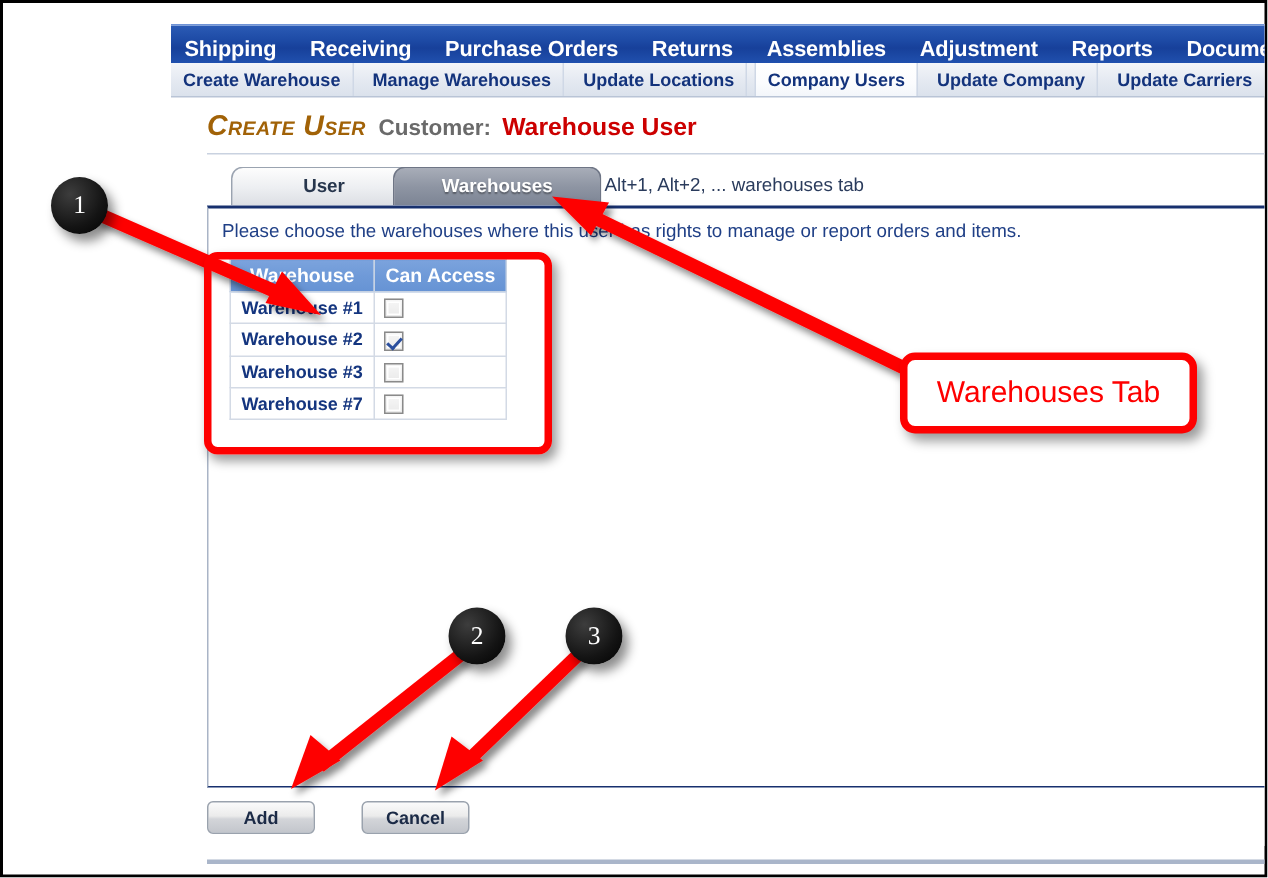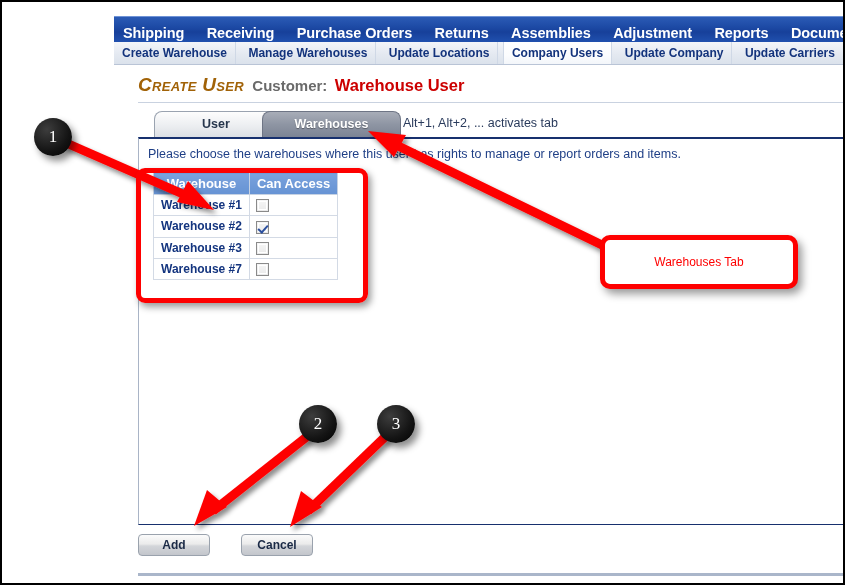--- a/index.html
+++ b/index.html
@@ -215,21 +215,21 @@
   #redbox-table{left:134px;top:166px;width:232px;height:135px;}
 
   .callout{
     position:absolute;
     box-sizing:border-box;
     border:5px solid #fe0000;
     border-radius:10px;
     background:#ffffff;
     box-shadow:4px 5px 8px rgba(0,0,0,.40);
     color:#fe0000;
-    font-size:12px;
+    font-size:20px;
     text-align:center;
     line-height:44px;
     white-space:nowrap;
   }
   #callout-wh{left:598px;top:233px;width:198px;height:54px;}
 
   .badge{
     position:absolute;
     width:38px;height:38px;border-radius:50%;
     background:radial-gradient(circle at 34% 30%, #3d3d3d 0%, #141414 60%, #000000 100%);
@@ -279,21 +279,21 @@
     <div id="heading">
       <span class="h-create">Create User</span>
       <span class="h-cust">Customer:</span>
       <span class="h-name">Warehouse User</span>
       <div class="rule"></div>
     </div>
 
     <div id="tabstrip">
       <div class="tab inactive">User</div>
       <div class="tab active">Warehouses</div>
-      <div id="tabhint">Alt+1, Alt+2, ... activates tab</div>
+      <div id="tabhint">Alt+1, Alt+2, ... warehouses tab</div>
     </div>
 
     <div id="panel">
       <div id="instruction">Please choose the warehouses where this user has rights to manage or report orders and items.</div>
 
       <table id="whtable">
         <thead>
           <tr>
             <th>Warehouse</th>
             <th>Can Access</th>

